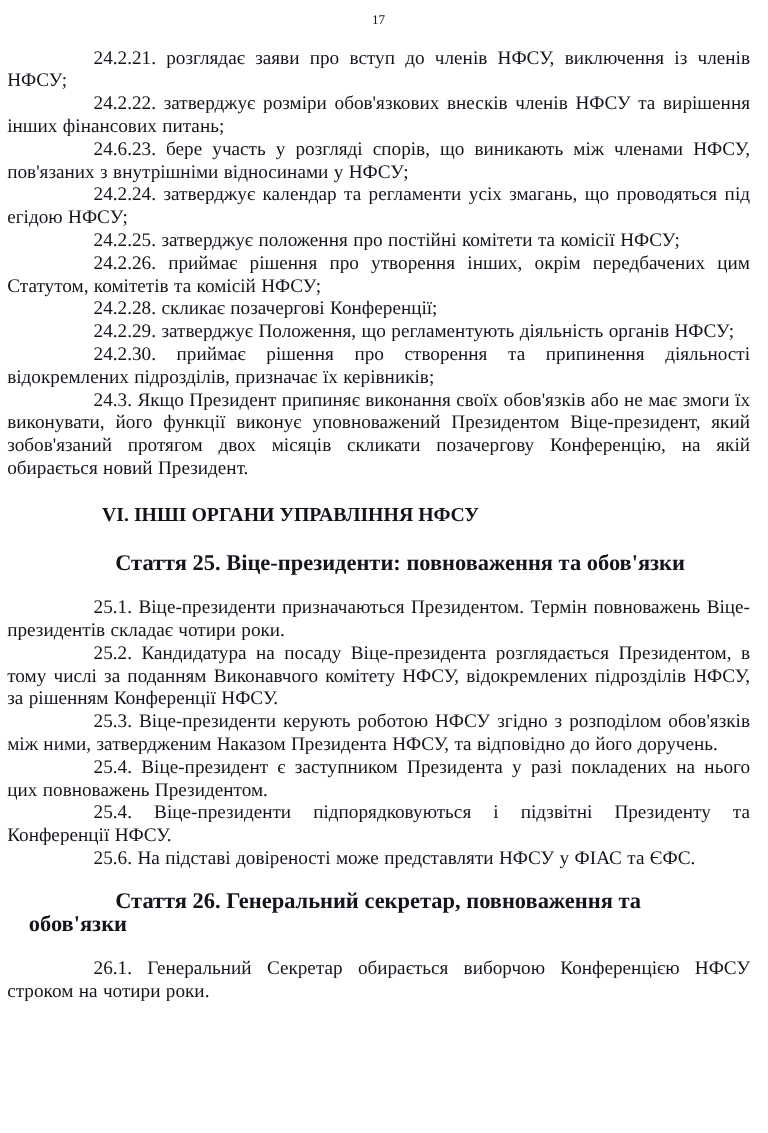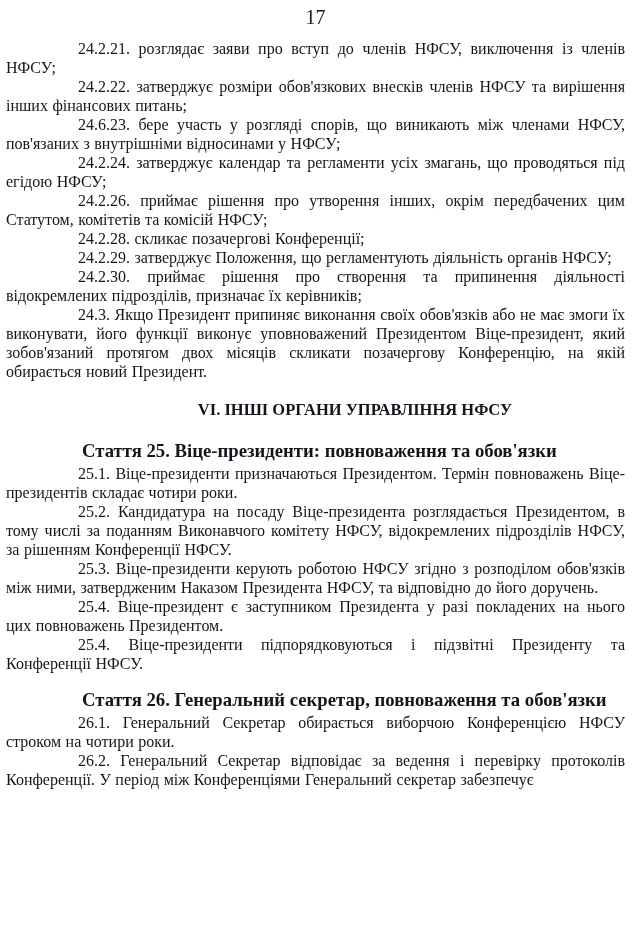--- a/index.html
+++ b/index.html
@@ -18,69 +18,70 @@
     height: 944px;
     padding: 9px 15px 0 6px;
     font-family: "Liberation Serif", "DejaVu Serif", serif;
     font-size: 16px;
     line-height: 19px;
     color: #14141c;
     background: #ffffff;
   }
   .page-number {
     text-align: center;
-    font-size: 20px;
+    font-size: 11px;
     line-height: 16px;
     margin: 0 0 14px 0;
   }
   .clause {
     margin: 0;
     text-align: justify;
     text-indent: 72px;
     word-spacing: 0.5px;
   }
   .section-heading {
     margin: 19px 0 22px 0;
     font-weight: bold;
     font-size: 16.5px;
-    text-align: center;
+    text-align: left;
     text-indent: 79px;
     white-space: nowrap;
   }
   .article-heading {
-    margin: 4px;
+    margin: 18px;
     font-weight: bold;
     text-align: left;
     text-indent: 72px;
   }
   .article-heading.gap-before {
     margin-top: 17px;
   }
 </style>
 </head>
 <body>
 
 <div class="page">
   <div class="page-number">17</div>
 
   <p class="clause">24.2.21. розглядає заяви про вступ до членів НФСУ, виключення із членів НФСУ;</p>
   <p class="clause">24.2.22. затверджує розміри обов'язкових внесків членів НФСУ та вирішення інших фінансових питань;</p>
   <p class="clause">24.6.23. бере участь у розгляді спорів, що виникають між членами НФСУ, пов'язаних з внутрішніми відносинами у НФСУ;</p>
   <p class="clause">24.2.24. затверджує календар та регламенти усіх змагань, що проводяться під егідою НФСУ;</p>
+  <p class="clause">24.2.25. затверджує положення про постійні комітети та комісії НФСУ;</p>
   <p class="clause">24.2.26. приймає рішення про утворення інших, окрім передбачених цим Статутом, комітетів та комісій НФСУ;</p>
   <p class="clause">24.2.28. скликає позачергові Конференції;</p>
   <p class="clause">24.2.29. затверджує Положення, що регламентують діяльність органів НФСУ;</p>
   <p class="clause">24.2.30. приймає рішення про створення та припинення діяльності відокремлених підрозділів, призначає їх керівників;</p>
   <p class="clause">24.3. Якщо Президент припиняє виконання своїх обов'язків або не має змоги їх виконувати, його функції виконує уповноважений Президентом Віце-президент, який зобов'язаний протягом двох місяців скликати позачергову Конференцію, на якій обирається новий Президент.</p>
 
   <h2 class="section-heading">VI. ІНШІ ОРГАНИ УПРАВЛІННЯ НФСУ</h2>
 
   <h3 class="article-heading">Стаття 25. Віце-президенти: повноваження та обов'язки</h3>
   <p class="clause">25.1. Віце-президенти призначаються Президентом. Термін повноважень Віце-президентів складає чотири роки.</p>
   <p class="clause">25.2. Кандидатура на посаду Віце-президента розглядається Президентом, в тому числі за поданням Виконавчого комітету НФСУ, відокремлених підрозділів НФСУ, за рішенням Конференції НФСУ.</p>
   <p class="clause">25.3. Віце-президенти керують роботою НФСУ згідно з розподілом обов'язків між ними, затвердженим Наказом Президента НФСУ, та відповідно до його доручень.</p>
   <p class="clause">25.4. Віце-президент є заступником Президента у разі покладених на нього цих повноважень Президентом.</p>
   <p class="clause">25.4. Віце-президенти підпорядковуються і підзвітні Президенту та Конференції НФСУ.</p>
+  <p class="clause">25.6. На підставі довіреності може представляти НФСУ у ФІАС та ЄФС.</p>
 
   <h3 class="article-heading gap-before">Стаття 26. Генеральний секретар, повноваження та обов'язки</h3>
   <p class="clause">26.1. Генеральний Секретар обирається виборчою Конференцією НФСУ строком на чотири роки.</p>
-  <p class="clause">26.2. Генеральний Секретар відповідає за ведення і перевірку протоколів Конференції. У період між Конференціями Генеральний секретар забезпечує</p>
 </div>
 
 </body></html>

